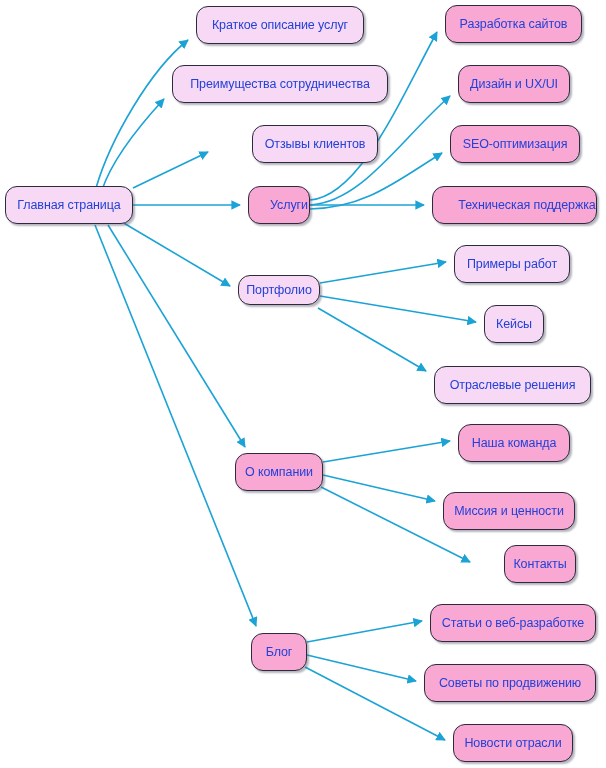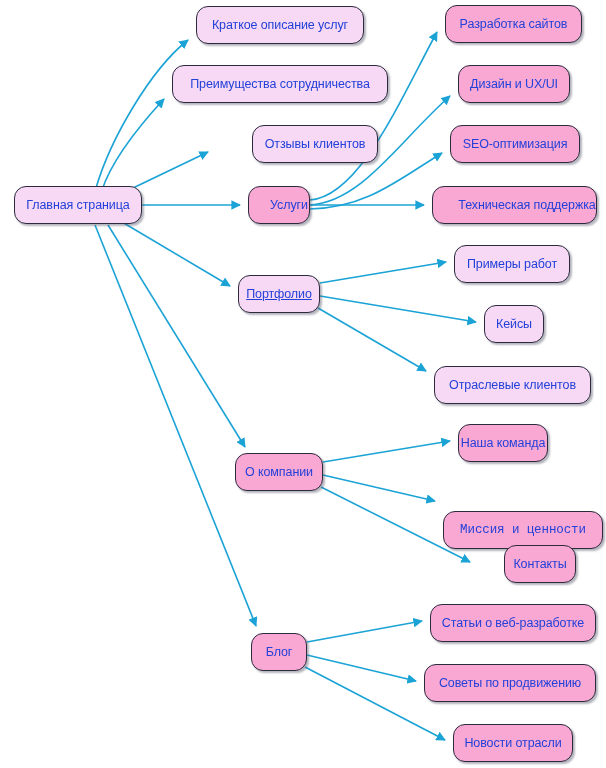--- a/index.html
+++ b/index.html
@@ -79,21 +79,21 @@
         <path d="M 323,462 L 450,441" fill="none" stroke="#1ba3d6" stroke-width="1.6" marker-end="url(#arrow)"></path>
         <path d="M 323,475 L 435,501" fill="none" stroke="#1ba3d6" stroke-width="1.6" marker-end="url(#arrow)"></path>
         <path d="M 321,487 L 470,562" fill="none" stroke="#1ba3d6" stroke-width="1.6" marker-end="url(#arrow)"></path>
         <path d="M 307,642 L 422,621" fill="none" stroke="#1ba3d6" stroke-width="1.6" marker-end="url(#arrow)"></path>
         <path d="M 307,655 L 416,681" fill="none" stroke="#1ba3d6" stroke-width="1.6" marker-end="url(#arrow)"></path>
         <path d="M 305,667 L 445,740" fill="none" stroke="#1ba3d6" stroke-width="1.6" marker-end="url(#arrow)"></path>
       </g>
   </svg>
 
   <div id="nodes-group">
-      <div class="node pink" style="left: 14px; top: 186px; width: 128px; height: 38px;">
+      <div class="node pink" style="left: 5px; top: 186px; width: 128px; height: 38px;">
         <span class="node-label">Главная страница</span>
       </div>
       <div class="node pink" style="left: 196px; top: 6px; width: 168px; height: 38px;">
         <span class="node-label">Краткое описание услуг</span>
       </div>
       <div class="node pink" style="left: 172px; top: 65px; width: 216px; height: 38px;">
         <span class="node-label">Преимущества сотрудничества</span>
       </div>
       <div class="node pink" style="left: 216px; top: 125px; width: 126px; height: 38px; margin-left: 36px;">
         <span class="node-label">Отзывы клиентов</span>
@@ -106,39 +106,39 @@
       </div>
       <div class="node blue" style="left: 458px; top: 65px; width: 112px; height: 38px;">
         <span class="node-label">Дизайн и UX/UI</span>
       </div>
       <div class="node blue" style="left: 450px; top: 125px; width: 130px; height: 38px;">
         <span class="node-label">SEO-оптимизация</span>
       </div>
       <div class="node blue" style="left: 432px; top: 186px; width: 165px; height: 38px; padding-left: 25px;">
         <span class="node-label">Техническая поддержка</span>
       </div>
-      <div class="node pink" style="left: 238px; top: 275px; width: 82px; height: 38px; text-decoration: underline;">
+      <div class="node pink" style="left: 238px; top: 275px; width: 82px; height: 30px;">
         <span class="node-label">Портфолио</span>
       </div>
       <div class="node pink" style="left: 454px; top: 245px; width: 116px; height: 38px;">
         <span class="node-label">Примеры работ</span>
       </div>
       <div class="node pink" style="left: 484px; top: 305px; width: 60px; height: 38px;">
         <span class="node-label">Кейсы</span>
       </div>
       <div class="node pink" style="left: 434px; top: 366px; width: 157px; height: 38px;">
-        <span class="node-label">Отраслевые клиентов</span>
+        <span class="node-label">Отраслевые решения</span>
       </div>
       <div class="node blue" style="left: 235px; top: 453px; width: 88px; height: 38px; text-align: right;">
         <span class="node-label">О компании</span>
       </div>
-      <div class="node blue" style="left: 458px; top: 424px; width: 90px; height: 38px;">
+      <div class="node blue" style="left: 458px; top: 424px; width: 112px; height: 38px; border-radius: 13px;">
         <span class="node-label">Наша команда</span>
       </div>
-      <div class="node blue" style="left: 443px; top: 511px; width: 160px; height: 38px; font-family: Liberation Mono, monospace;">
+      <div class="node blue" style="left: 443px; top: 492px; width: 132px; height: 38px;">
         <span class="node-label">Миссия и ценности</span>
       </div>
       <div class="node blue" style="left: 478px; top: 545px; width: 72px; height: 38px; margin-left: 26px;">
         <span class="node-label">Контакты</span>
       </div>
       <div class="node blue" style="left: 251px; top: 633px; width: 56px; height: 38px;">
         <span class="node-label">Блог</span>
       </div>
       <div class="node blue" style="left: 430px; top: 604px; width: 166px; height: 38px;">
         <span class="node-label">Статьи о веб-разработке</span>

